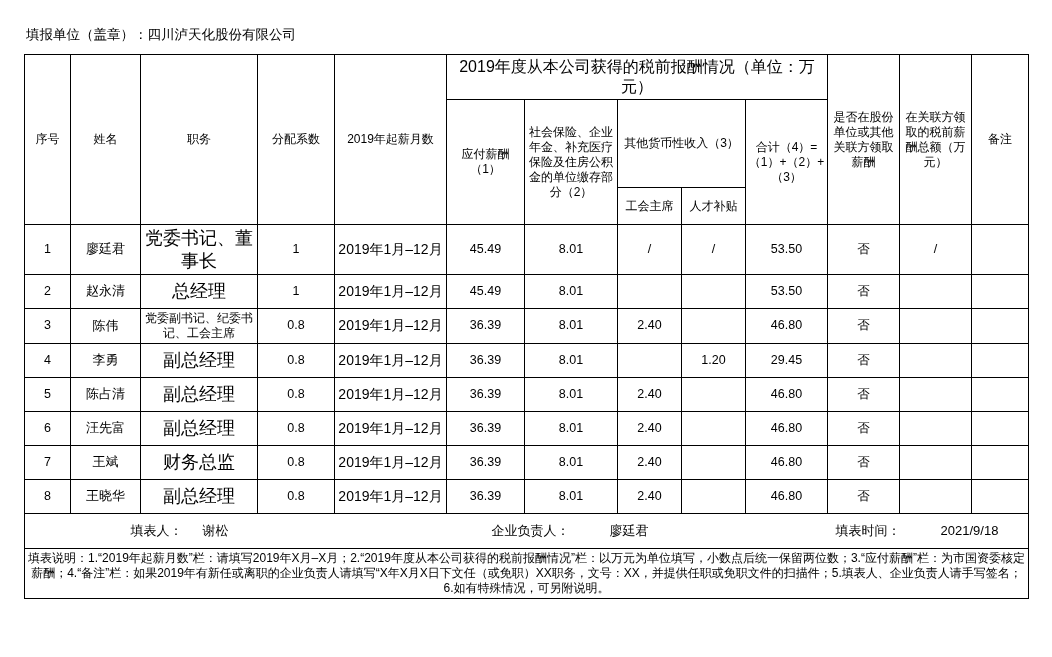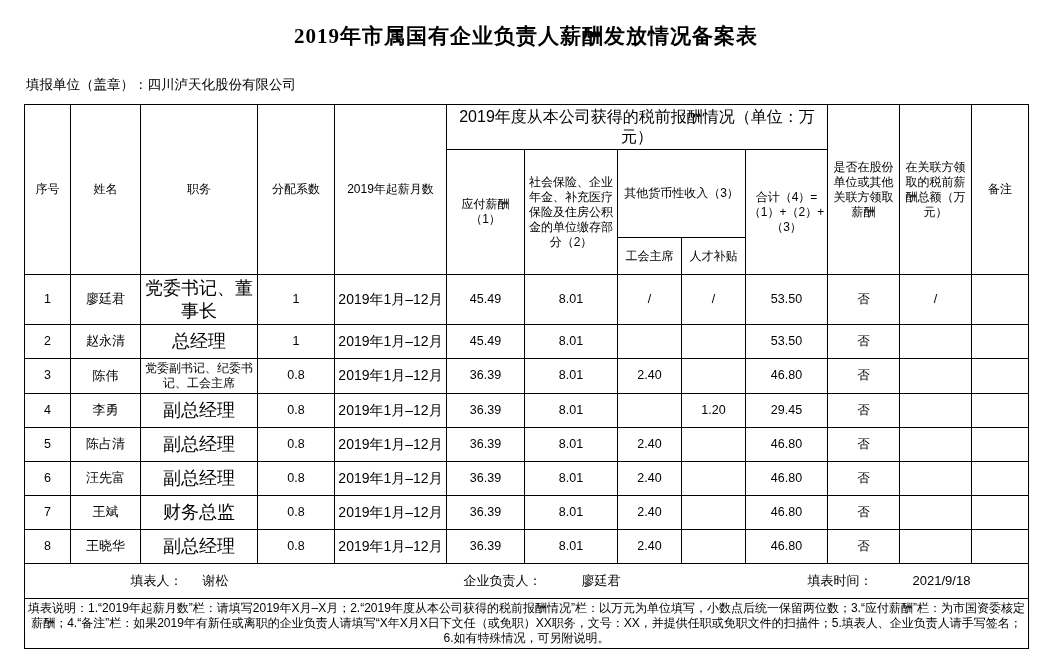--- a/index.html
+++ b/index.html
@@ -79,20 +79,21 @@
   .footer-row td {
     height: 30px;
     font-size: 13px;
     text-align: left;
     padding-left: 10px;
   }
   .footer-inner {
     display: flex;
     align-items: center;
     width: 100%;
+    gap: 28px;
   }
   .footer-label {
     white-space: nowrap;
   }
   .footer-value {
     margin-left: 40px;
     white-space: nowrap;
   }
   .f-seg-1 { width: 305px; }
   .f-seg-2 { width: 420px; }
@@ -106,21 +107,20 @@
   .vert-head {
     font-size: 12px;
     line-height: 1.3;
   }
 </style>
 </head>
 <body>
 
 <div class="page">
 
-  <div class="doc-title">2019年市属国有企业负责人薪酬发放情况备案表</div>
 
   <div class="unit-line">填报单位（盖章）：四川泸天化股份有限公司</div>
 
   <table class="main">
     <colgroup>
       <col style="width:46px">
       <col style="width:70px">
       <col style="width:117px">
       <col style="width:77px">
       <col style="width:112px">

